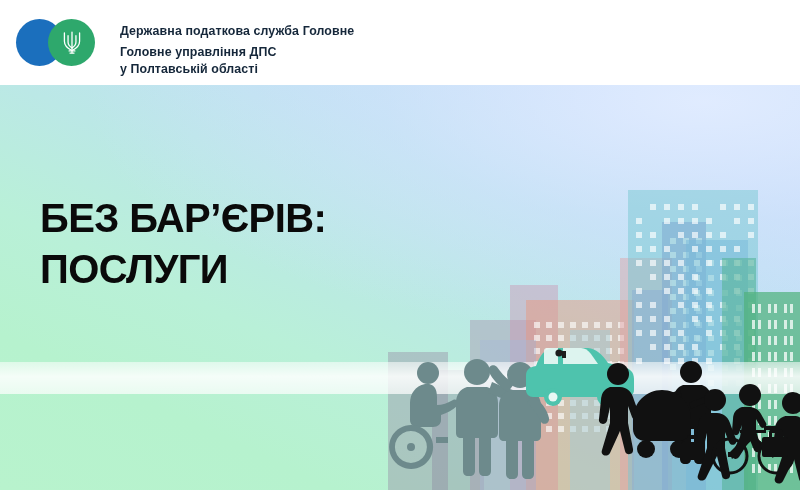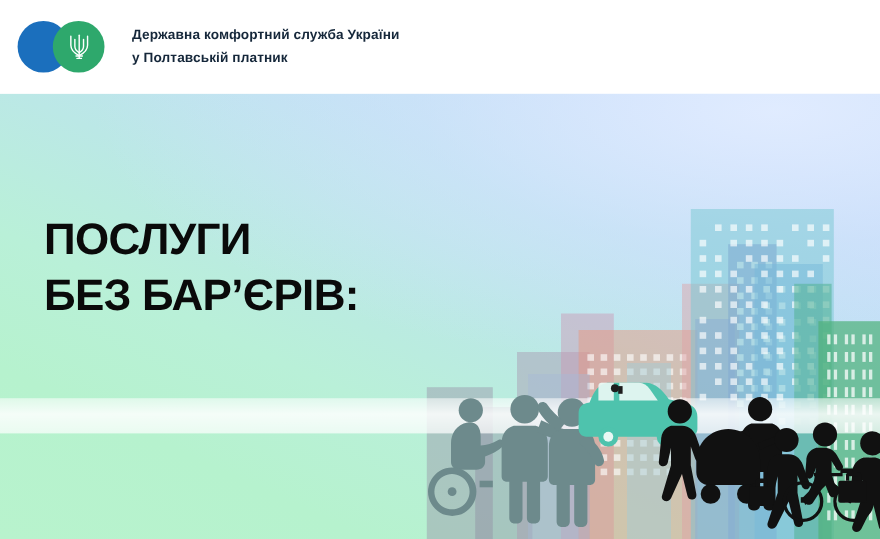--- a/index.html
+++ b/index.html
@@ -104,22 +104,23 @@
           <path d="M18.9 3.0 V11.6 C18.9 16.1 15.6 19.1 11 21.3"></path>
           <path d="M6.9 6.0 V12.6 C6.9 15.4 8.6 17.3 11 18.6"></path>
           <path d="M15.1 6.0 V12.6 C15.1 15.4 13.4 17.3 11 18.6"></path>
           <path d="M8.0 21.8 H14.0"></path>
           <path d="M8.9 24.0 H13.1"></path>
         </g>
       </svg>
     </div>
 
     <div class="org-block">
-      <div class="org-line l1">Державна комфортний служба України</div>
-      <div class="org-line l3">у Полтавській платник</div>
+      <div class="org-line l1">Державна податкова служба Головне</div>
+      <div class="org-line l2">Головне управління ДПС</div>
+      <div class="org-line l3">у Полтавській області</div>
     </div>
 
   </div>
 
   <div class="hero">
 
     <div class="hero-bg"></div>
     <div class="hero-bg2"></div>
 
     <div class="skyline" id="skyline">
@@ -527,20 +528,20 @@
       <g fill="#111111">
         <circle cx="793" cy="318" r="11"></circle>
         <path d="M785 331 c-6 2 -10 7 -10 13 l-2 18 c-1 5 6 7 8 2 l3 -13 0 15 -9 27 c-2 5 5 8 8 3 l11 -22 5 20 c1 5 9 4 8 -2 l-5 -26 0 -16 4 10 c2 5 9 3 7 -3 l-5 -13 c-2 -8 -7 -13 -14 -13 z"></path>
         <rect x="762" y="352" width="26" height="20" rx="2"></rect>
         <path d="M769 352 l0 -5 c0 -2 2 -3 4 -3 l6 0 c2 0 4 1 4 3 l0 5 -3 0 0 -4 -8 0 0 4 z"></path>
       </g>
 
     </svg>
 
     <div class="headline">
+      <span class="ln">БЕЗ БАР’ЄРІВ:</span>
       <span class="ln">ПОСЛУГИ</span>
-      <span class="ln">БЕЗ БАР’ЄРІВ:</span>
     </div>
 
 
   </div>
 
 </div>
 
 </body></html>

